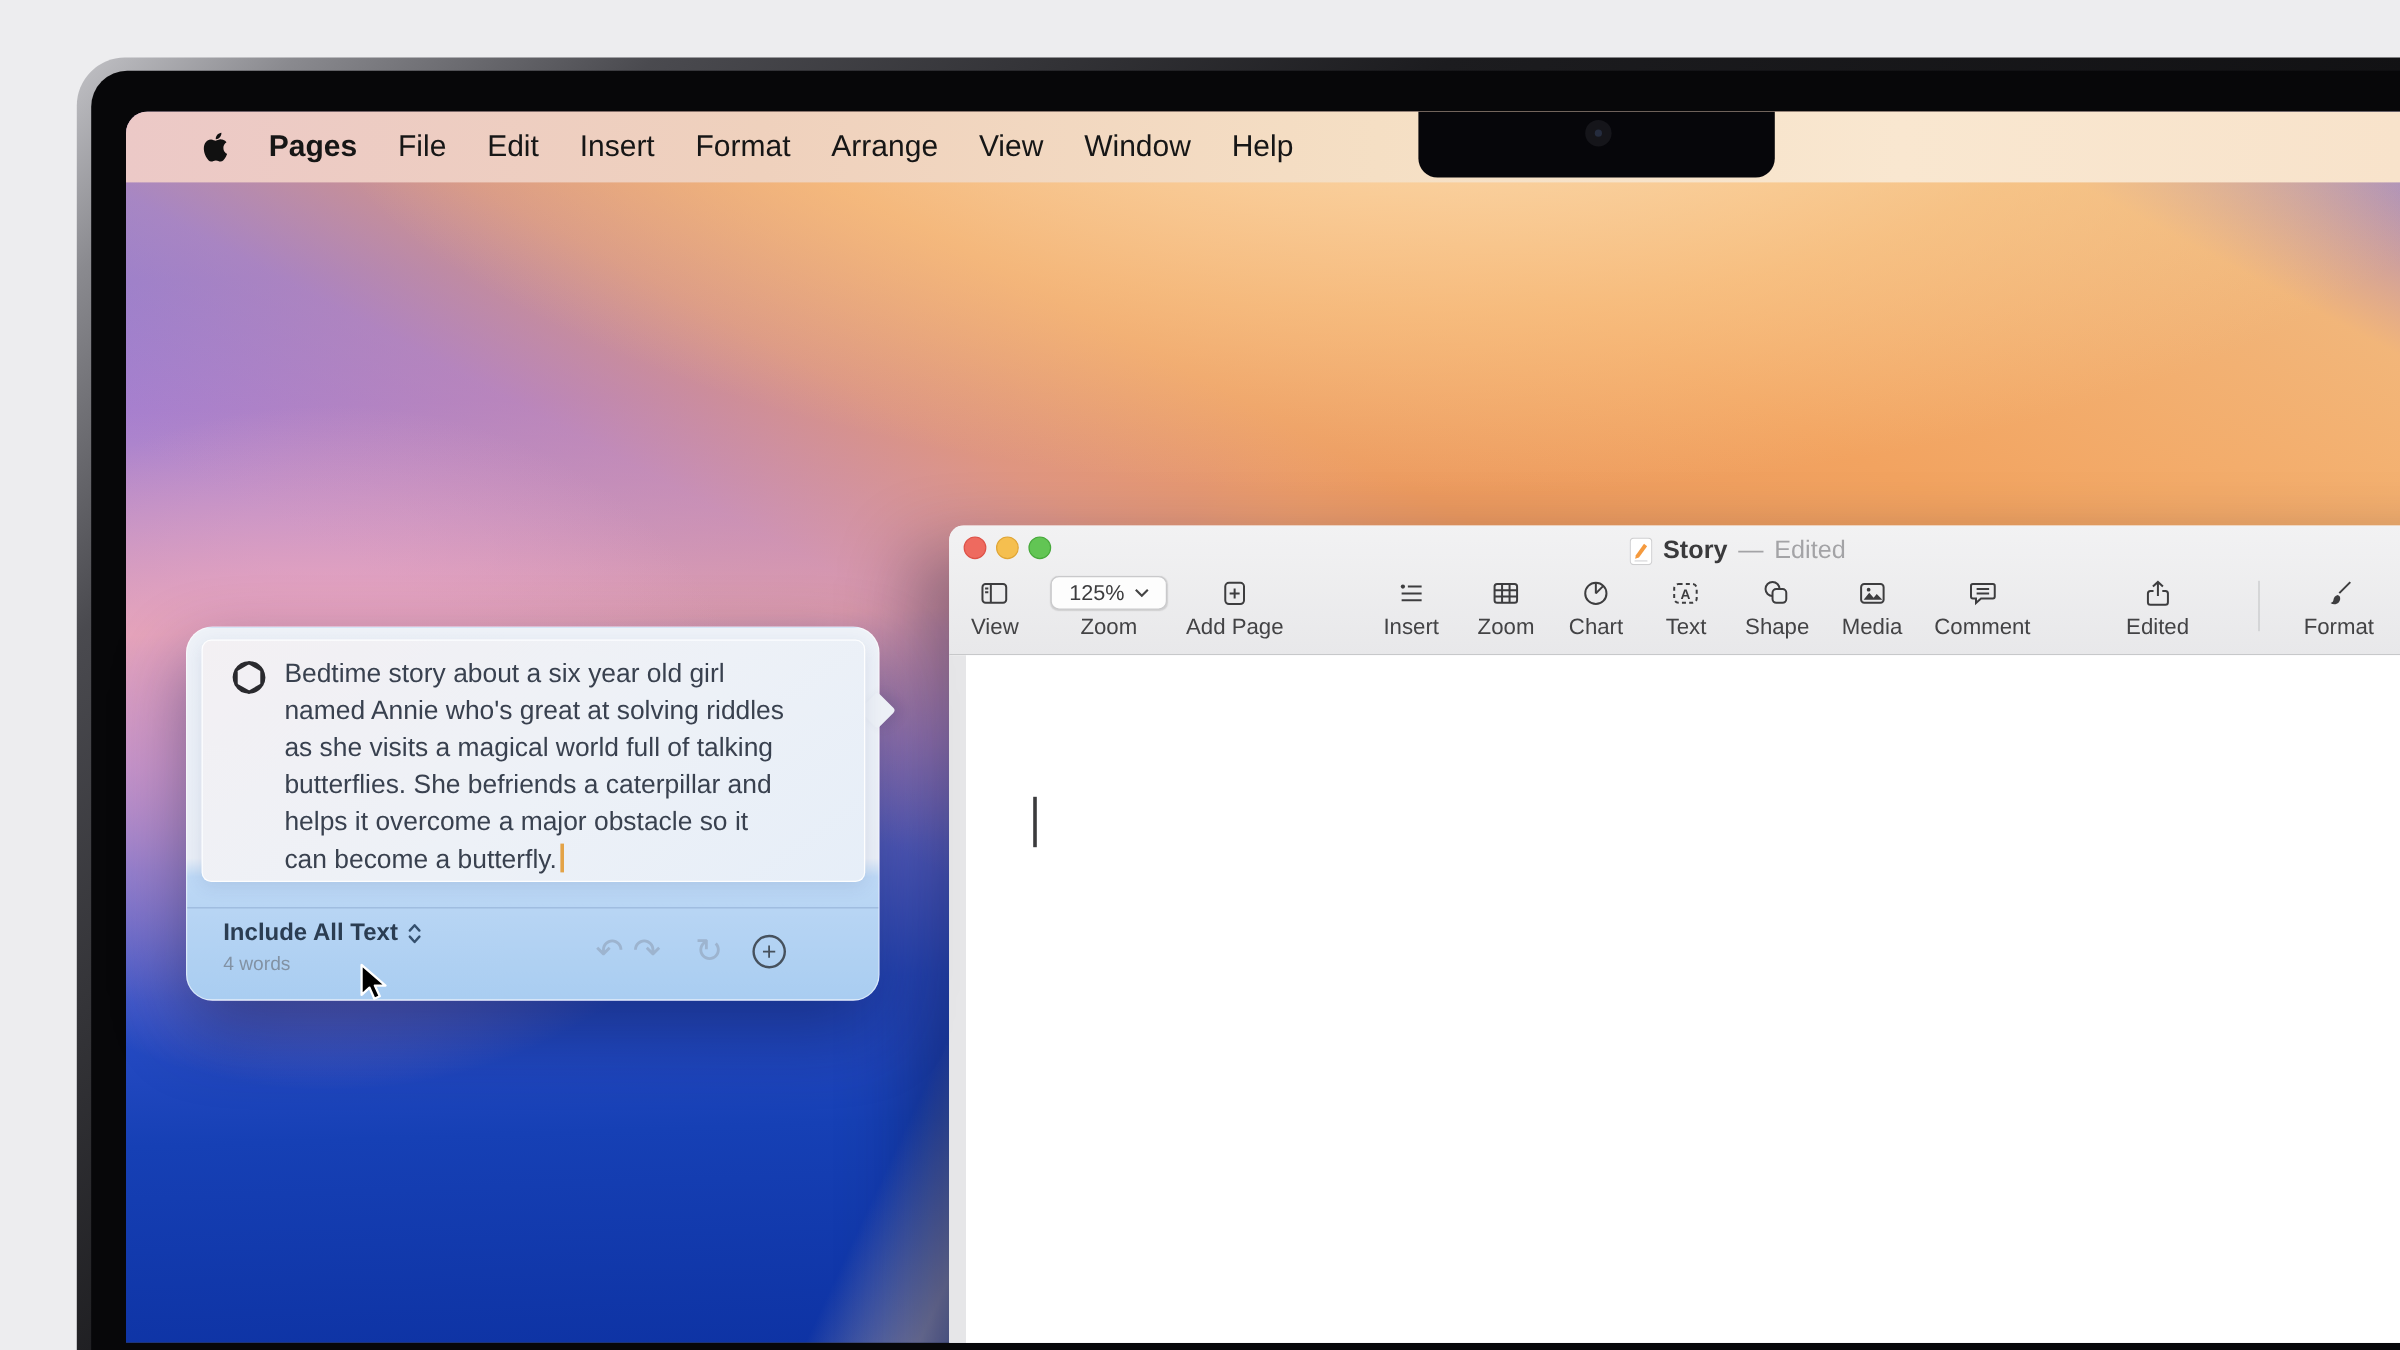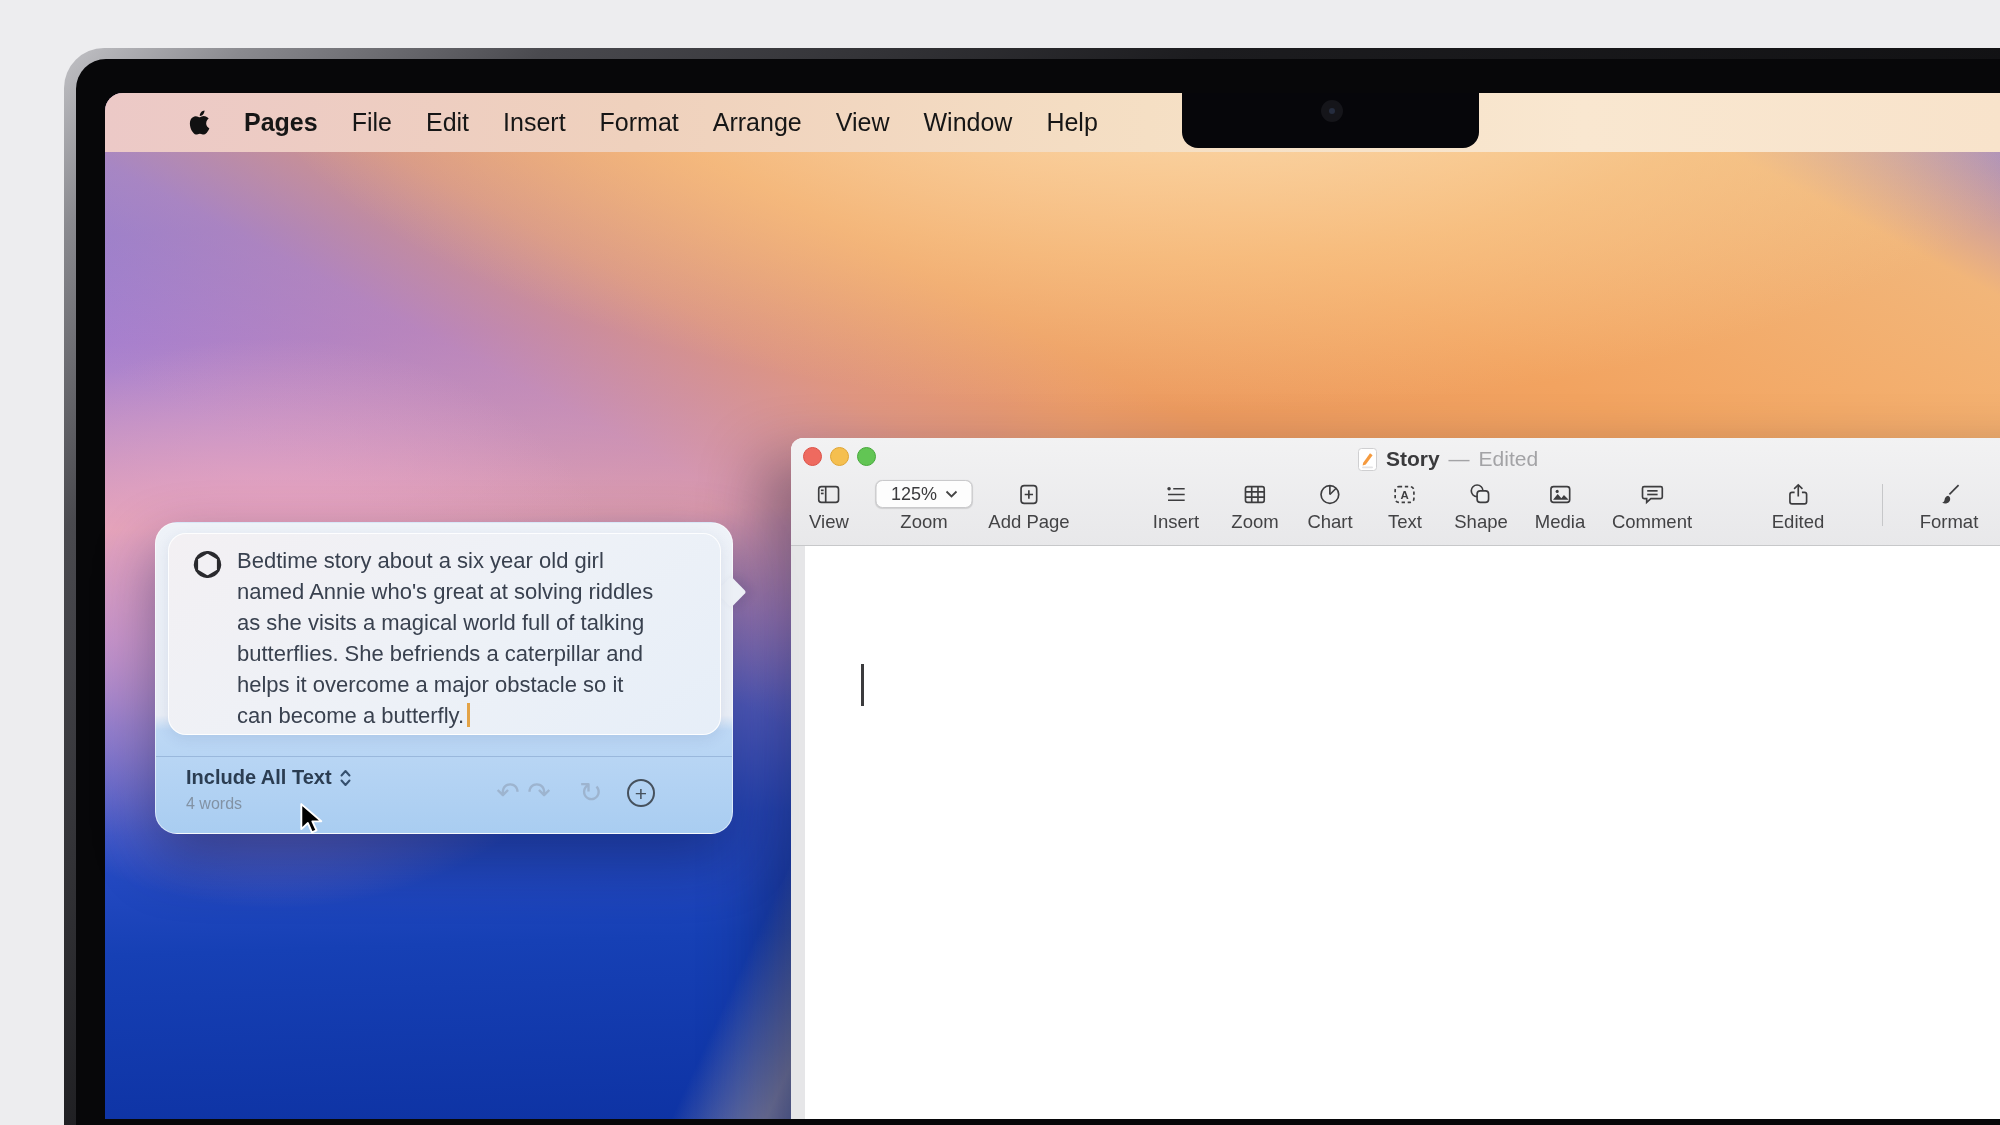--- a/index.html
+++ b/index.html
@@ -15,21 +15,21 @@
   .wallpaper{left:0;top:0;right:0;bottom:0;
     background:
       radial-gradient(ellipse 520px 420px at 170px 530px, rgba(238,166,198,.95) 0%, rgba(238,166,198,0) 68%),
       radial-gradient(ellipse 1500px 640px at 1080px -90px, rgba(253,233,198,.96) 0%, rgba(250,205,145,.60) 40%, rgba(250,195,135,0) 64%),
       linear-gradient(208deg, rgba(248,190,120,0) 0%, rgba(248,186,114,.92) 10%, #f2a360 26%, #ec9a5f 37%, rgba(233,152,110,.78) 45%, rgba(212,142,162,.42) 53%, rgba(150,110,210,0) 63%),
       linear-gradient(115deg, rgba(255,222,172,0) 44%, rgba(255,216,162,.45) 48%, rgba(255,216,162,0) 54%, rgba(255,210,152,.38) 58%, rgba(255,210,152,0) 64%),
       linear-gradient(178deg, #8185e0 0%, #8b7cd8 13%, #a57fd0 23%, #c393c4 32%, #e0a2b4 40%, #a083cf 50%, #5f68d2 58%, #2b4ec8 68%, #1640b5 79%, #0c30a0 100%);}
 
   
   .menubar{left:0;top:0;width:100%;height:59px;display:flex;align-items:center;gap:34px;
-    padding-left:84px;box-sizing:border-box;
+    padding-left:64px;box-sizing:border-box;
     background:linear-gradient(90deg,#ecc9c7 0%,#efd1bd 28%,#f5dfc4 55%,#f9e7d0 78%,#f8e3cb 100%);
     font-size:25px;color:#161616;}
   .menu-item{white-space:nowrap;cursor:default;}
   .menu-item.app{font-weight:700;}
   .apple{width:21px;height:25px;display:block;}
 
   .notch{left:1077px;top:0;width:297px;height:55px;background:#06060a;border-radius:0 0 16px 16px;}
   .camera{left:139px;top:7px;width:22px;height:22px;border-radius:50%;background:#15151a;}
   .camera i{position:absolute;left:8px;top:8px;width:6px;height:6px;border-radius:50%;background:#252c3e;}
 
@@ -63,21 +63,21 @@
   .doc-title{left:56px;top:40px;font-size:44px;font-weight:700;letter-spacing:-.5px;color:#0c0c0c;white-space:nowrap;}
   .doc-caret{left:56px;top:118px;width:3px;height:42px;background:#3b3b3d;}
 
   
   .popup{left:155px;top:522px;width:578px;height:312px;border-radius:22px;
     background:linear-gradient(180deg,#eef2f8 0%,#e9eef6 62%,#bdd8f5 67%,#a9cdf1 100%);
     border:1px solid rgba(255,255,255,.55);box-sizing:border-box;
     box-shadow:0 24px 60px rgba(5,15,60,.45);}
   .tail{right:-10px;top:58px;width:22px;height:22px;background:#ecf0f6;border-radius:3px;
     transform:rotate(45deg);box-shadow:4px -4px 10px rgba(20,30,80,.10);}
-  .bubble{left:12px;top:10px;width:553px;height:202px;border-radius:18px;
+  .bubble{left:12px;top:10px;width:553px;height:202px;border-radius:8px;
     background:linear-gradient(145deg,#f3f0f3 0%,#edf1f7 55%,#e6eef8 100%);
     border:1px solid rgba(255,255,255,.9);box-sizing:border-box;
     box-shadow:0 4px 14px rgba(40,60,120,.10);}
   .gpt-logo{left:22px;top:14px;width:33px;height:33px;}
   .msg{left:0;top:11px;right:0;padding:0 6px 0 68px;font-size:22px;line-height:31px;color:#39414f;
     white-space:pre-line;}
   .dict-caret{display:inline-block;width:3px;height:24px;background:#e3a347;margin-left:3px;vertical-align:-4px;}
   .hairline{left:0;right:0;top:233px;height:1px;background:rgba(110,140,185,.40);}
   .ctx-row{left:30px;top:243px;display:flex;align-items:center;gap:7px;
     font-size:20px;font-weight:600;color:#2b3d52;}

